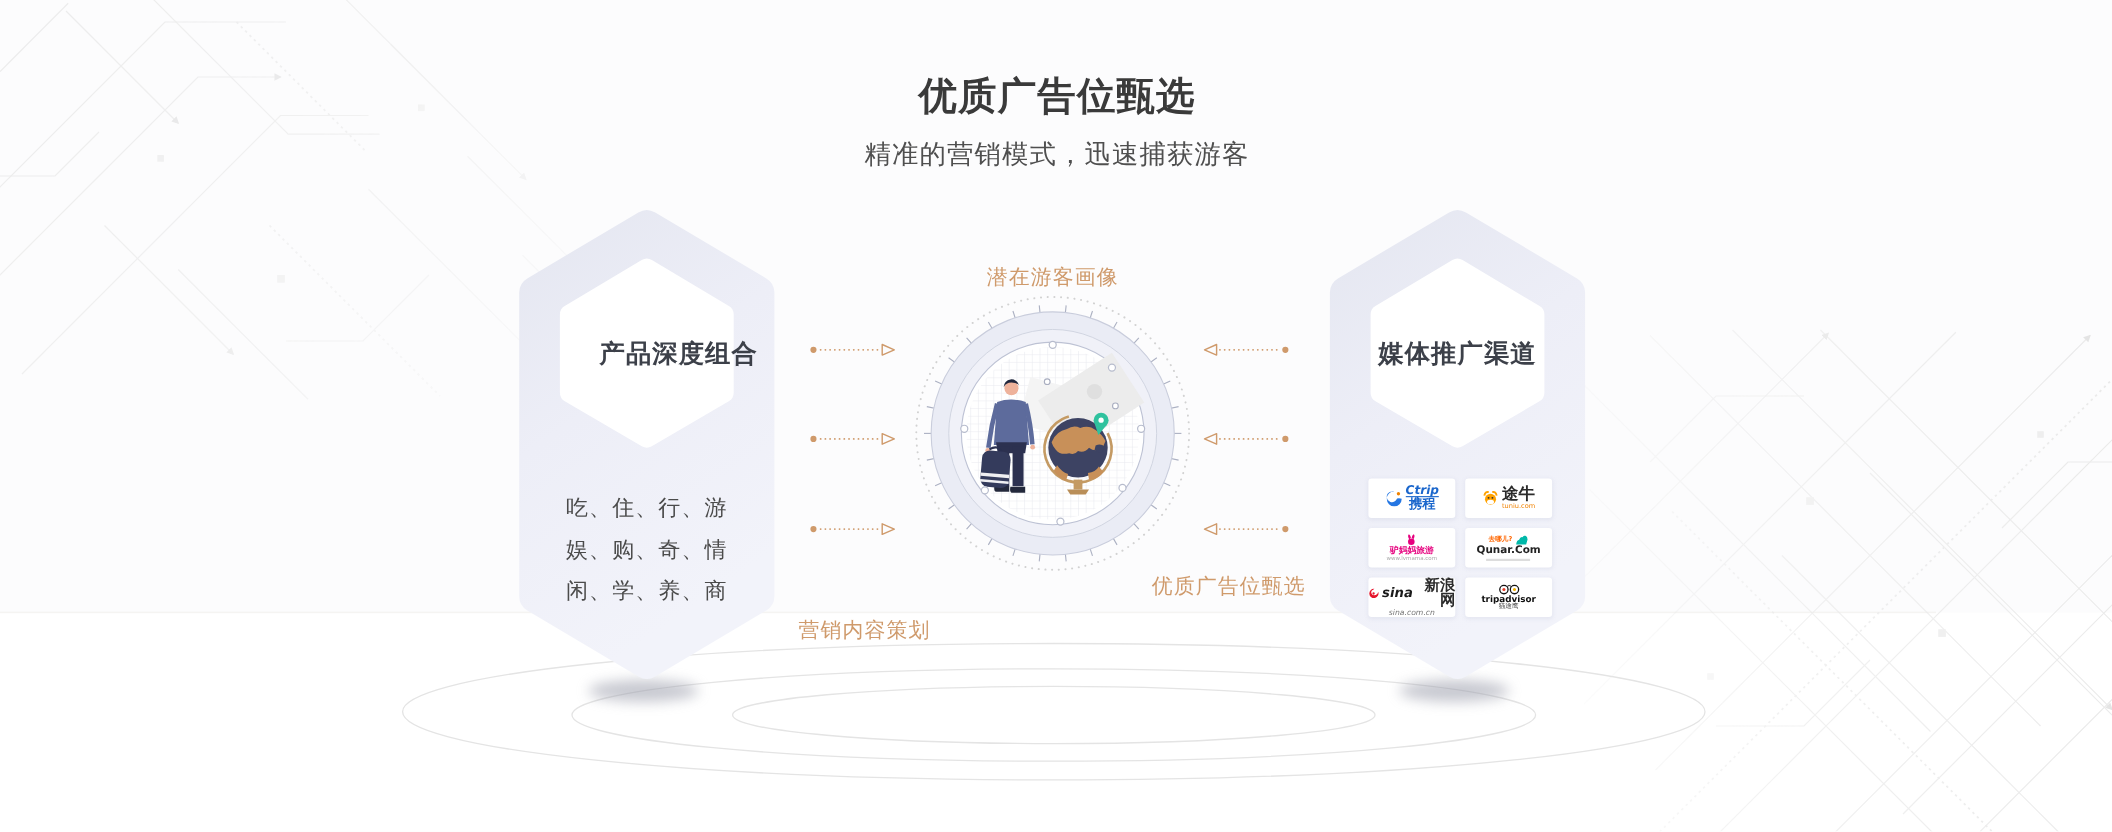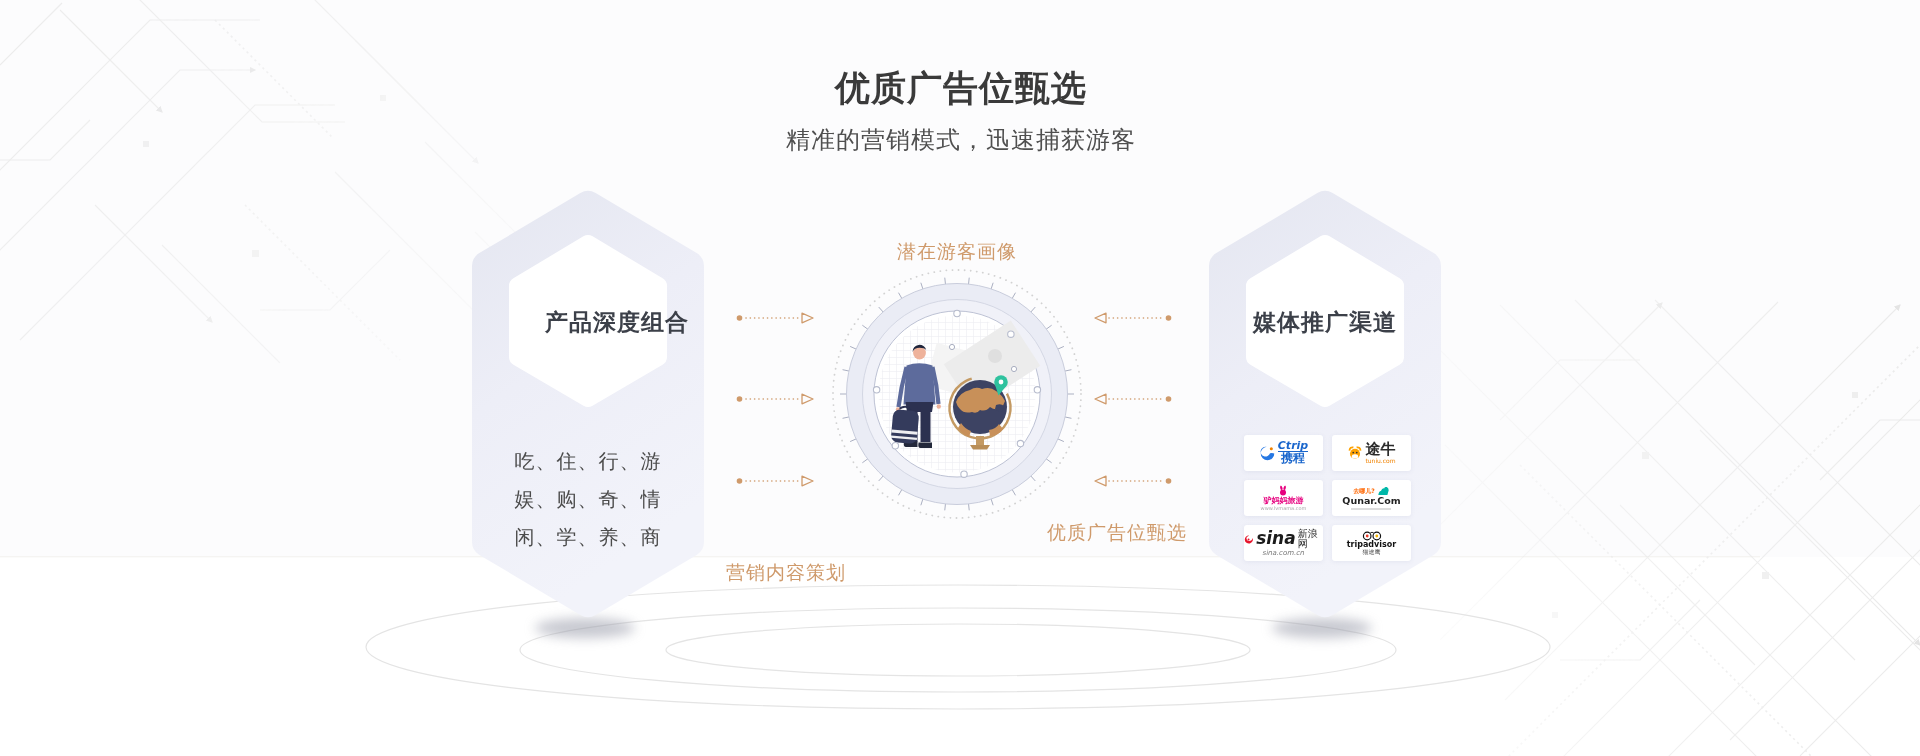--- a/index.html
+++ b/index.html
@@ -15,32 +15,32 @@
   #left-list{left:588px;top:499px;text-align:center;font-size:20px;color:#4b4b4b;line-height:38px;letter-spacing:1px;}
   .orange-label{font-size:19px;color:#cf9a6b;letter-spacing:1px;}
   #label-top{left:957px;top:252px;}
   #label-bl{left:786px;top:533px;margin-top:40px;}
   #label-br{left:1117px;top:533px;}
   
   #logo-grid{left:1244px;top:435px;width:167px;display:grid;grid-template-columns:79px 79px;grid-auto-rows:36px;gap:9px;}
   .tile{background:#fff;border-radius:3px;box-shadow:0 1px 4px rgba(110,120,160,.10);
         display:flex;align-items:center;justify-content:center;overflow:hidden;}
   .tile .col{display:flex;flex-direction:column;align-items:center;line-height:1.05;}
-  .tile .row{display:flex;align-items:center;gap:2px;}
+  .tile .row{display:flex;align-items:center;gap:2px;text-align:right;}
   .ctrip-txt{color:#1a66cc;font-weight:700;font-style:italic;font-size:11px;line-height:1;border-bottom:1px solid #1a66cc;}
   .ctrip-cn{color:#1a66cc;font-weight:700;font-size:12px;line-height:1.1;}
   .tuniu-cn{color:#2b2b2b;font-weight:700;font-size:15px;}
   .tuniu-sub{color:#f08200;font-size:6px;}
   .lvmama-cn{color:#e6007e;font-weight:700;font-size:8px;}
   .lvmama-sub{color:#aaa;font-size:5px;}
   .qunar-pre{color:#ff6600;font-size:6px;font-weight:700;}
   .qunar-txt{color:#222;font-weight:700;font-size:9.5px;}
   .qunar-bar{width:40px;height:2px;background:#ddd;margin-top:2px;}
-  .sina-txt{color:#1b1b1b;font-weight:700;font-style:italic;font-size:17px;}
-  .sina-cn{color:#2b2b2b;font-weight:400;font-size:10px;}
+  .sina-txt{color:#1b1b1b;font-weight:700;font-style:italic;font-size:12px;}
+  .sina-cn{color:#2b2b2b;font-weight:700;font-size:14px;}
   .sina-sub{color:#777;font-size:7px;font-style:italic;}
   .ta-txt{color:#111;font-weight:700;font-size:8px;}
   .ta-sub{color:#444;font-size:6px;}
 </style>
 </head>
 <body>
 
 <svg class="abs" width="1920" height="756" viewBox="0 0 1920 756" style="left:0;top:0;">
   <defs>
     <marker id="arr" markerWidth="9" markerHeight="9" refX="5" refY="3" orient="auto">

